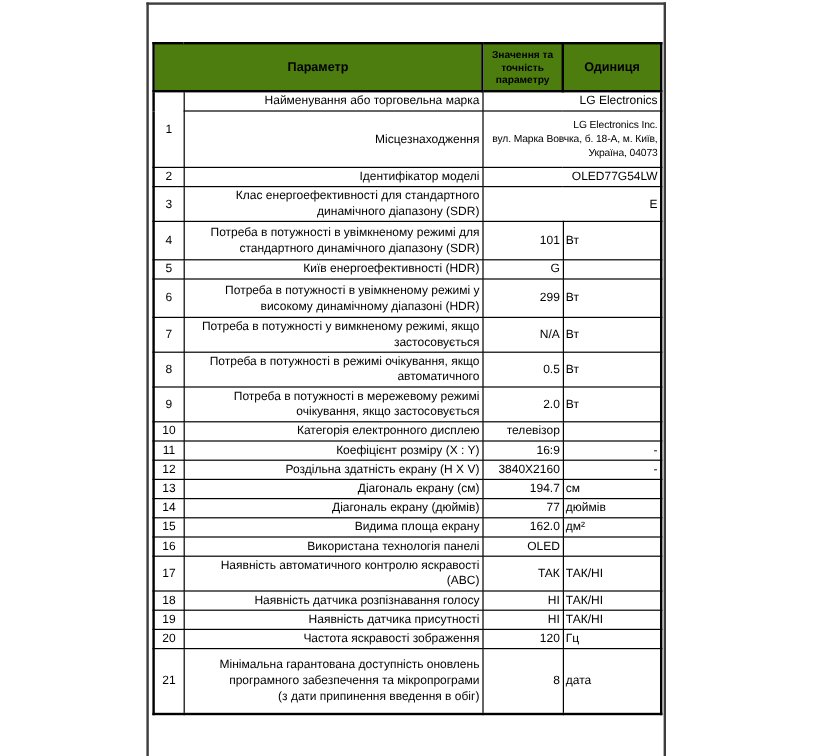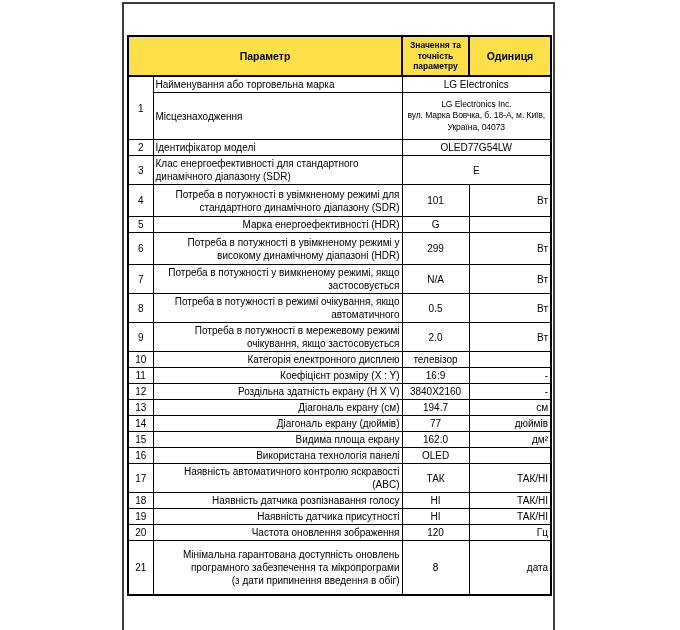--- a/index.html
+++ b/index.html
@@ -33,38 +33,38 @@
     margin: 31px 0 0 3px;
     border: 2px solid #000;
   }
   .fiche th, .fiche td {
     border: 1px solid #000;
     overflow: hidden;
     vertical-align: middle;
   }
   .fiche thead th {
     border-width: 2px;
-    background: #fde047;
+    background: #4d7c0f;
     font-weight: bold;
     padding: 2px;
     text-align: center;
   }
   .h-param, .h-unit { font-size: 10.5px; }
   .h-value { font-size: 8.5px; line-height: 1.25; }
   .fiche td {
     font-size: 10px;
     padding: 1px 2px;
     line-height: 1.3;
   }
   td.num   { text-align: center; padding: 1px 0; }
   td.param { text-align: right; white-space: pre-line; }
-  td.param.center { text-align: left; }
-  td.value { text-align: center; white-space: pre-line; }
+  td.param.center { text-align: right; }
+  td.value { text-align: right; white-space: pre-line; }
   td.value.small { font-size: 8.6px; letter-spacing: -0.1px; line-height: 1.35; }
-  td.unit  { text-align: right; }
+  td.unit  { text-align: left; }
   td.unit.right { text-align: right; padding-right: 2px; }
 </style>
 </head>
 <body>
 
 <div class="page">
 
   <table class="fiche">
     <colgroup>
       <col style="width:25px">
@@ -102,21 +102,21 @@
           <td class="value" colspan="2">E</td>
         </tr>
         <tr style="height: 32px;">
           <td class="num">4</td>
           <td class="param">Потреба в потужності в увімкненому режимі для стандартного динамічного діапазону (SDR)</td>
           <td class="value">101</td>
           <td class="unit">Вт</td>
         </tr>
         <tr style="height: 14px;">
           <td class="num">5</td>
-          <td class="param">Марка енергоефективності (HDR)</td>
+          <td class="param">Київ енергоефективності (HDR)</td>
           <td class="value">G</td>
           <td class="unit"></td>
         </tr>
         <tr style="height: 32px;">
           <td class="num">6</td>
           <td class="param">Потреба в потужності в увімкненому режимі у високому динамічному діапазоні (HDR)</td>
           <td class="value">299</td>
           <td class="unit">Вт</td>
         </tr>
         <tr style="height: 27px;">
@@ -192,21 +192,21 @@
           <td class="unit">ТАК/НІ</td>
         </tr>
         <tr style="height: 13px;">
           <td class="num">19</td>
           <td class="param">Наявність датчика присутності</td>
           <td class="value">НІ</td>
           <td class="unit">ТАК/НІ</td>
         </tr>
         <tr style="height: 13px;">
           <td class="num">20</td>
-          <td class="param">Частота оновлення зображення</td>
+          <td class="param">Частота яскравості зображення</td>
           <td class="value">120</td>
           <td class="unit">Гц</td>
         </tr>
         <tr style="height: 54px;">
           <td class="num">21</td>
           <td class="param">Мінімальна гарантована доступність оновлень програмного забезпечення та мікропрограми
 (з дати припинення введення в обіг)</td>
           <td class="value">8</td>
           <td class="unit">дата</td>
         </tr>

